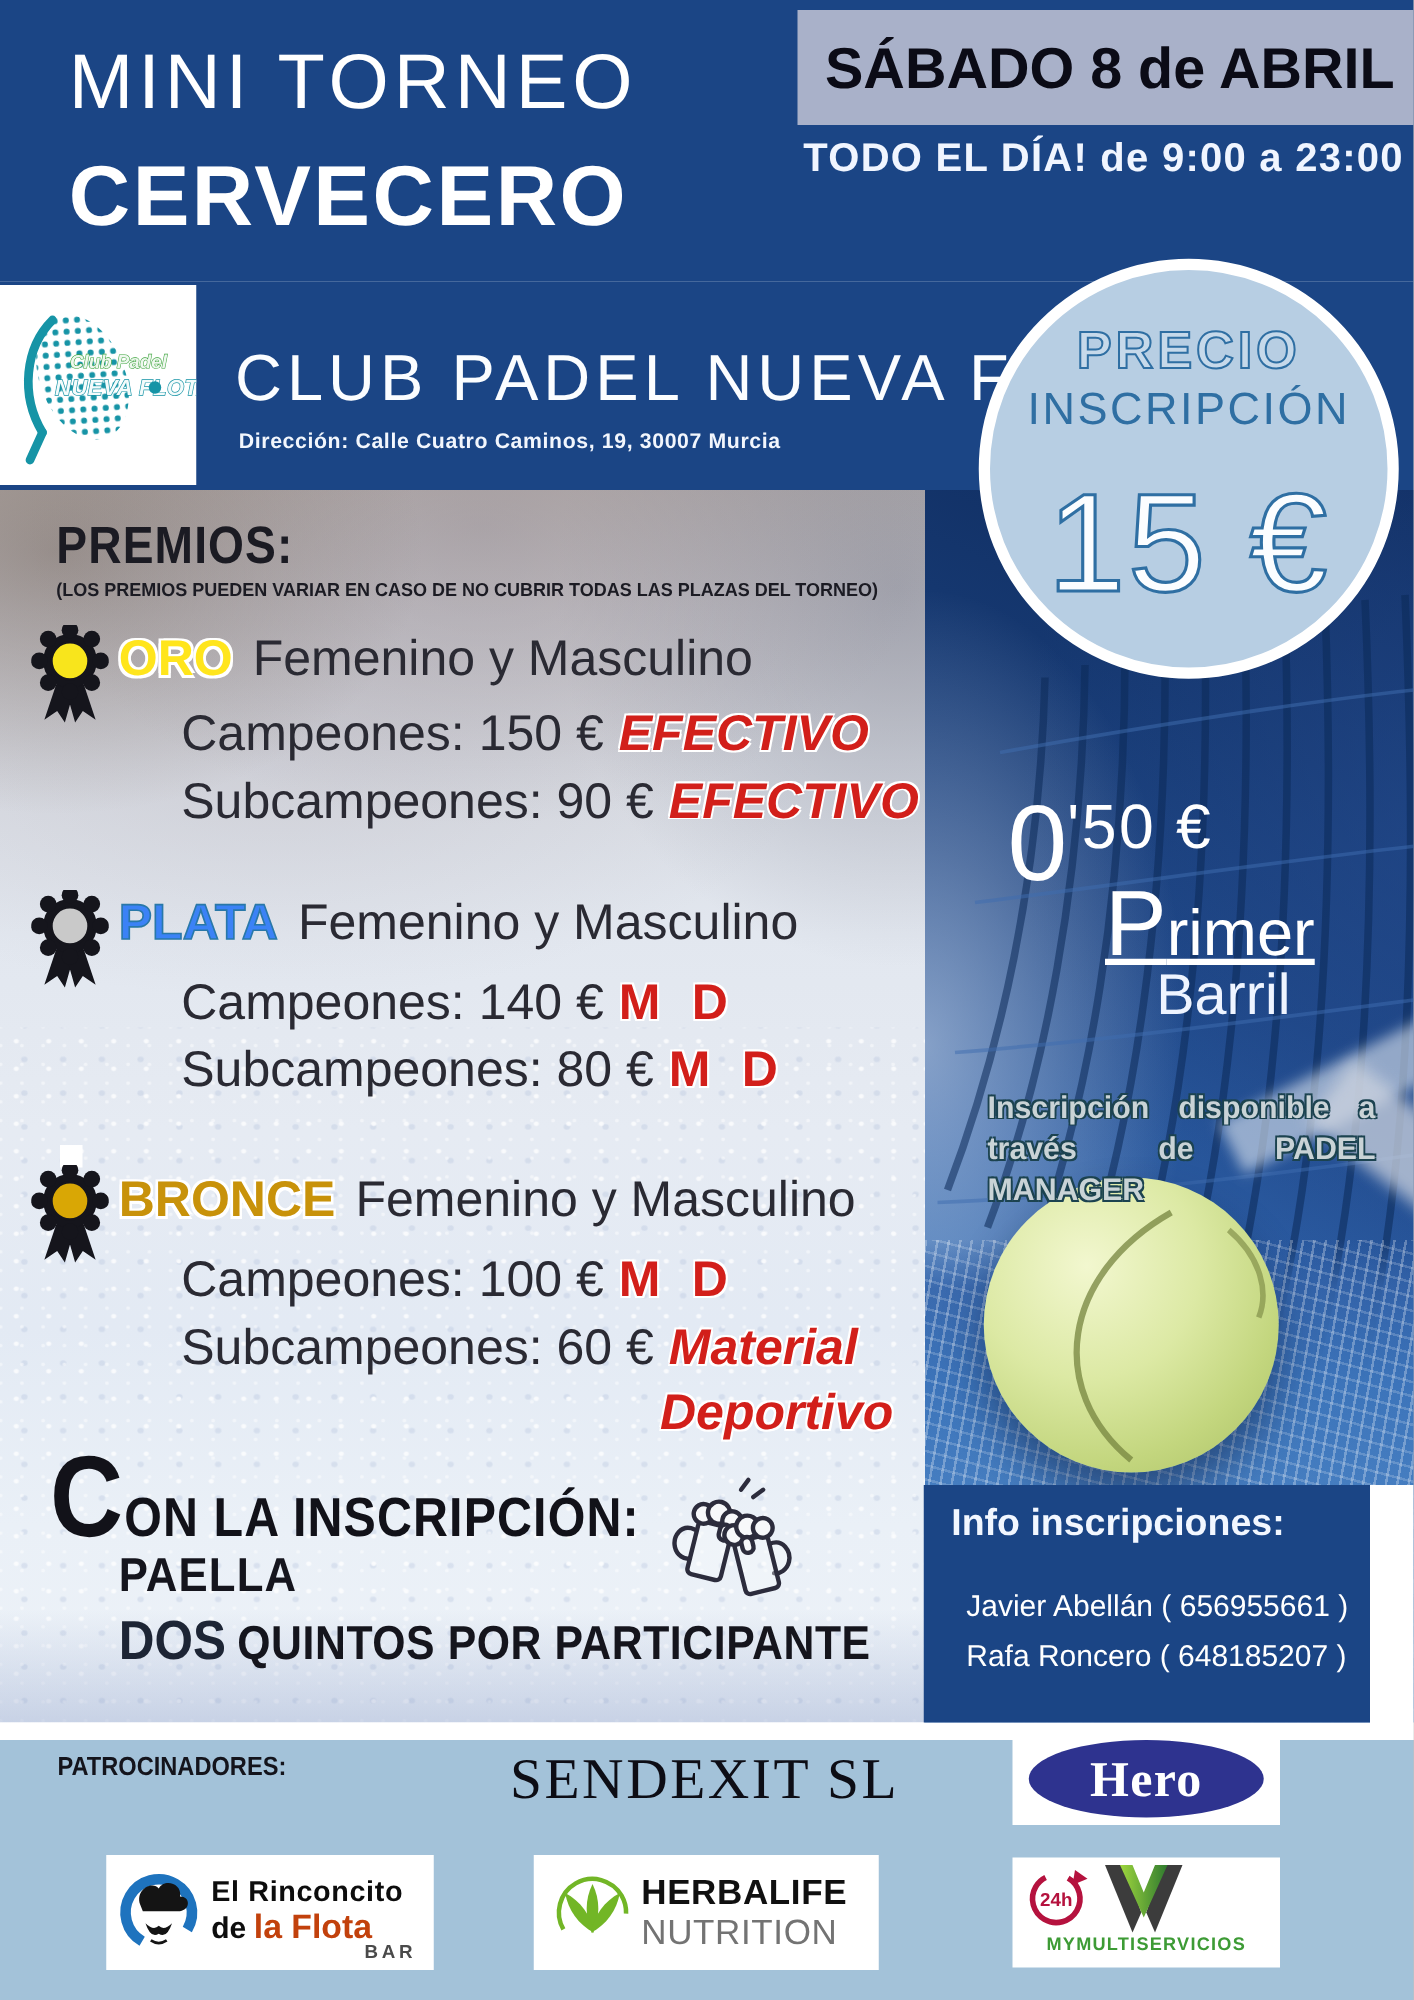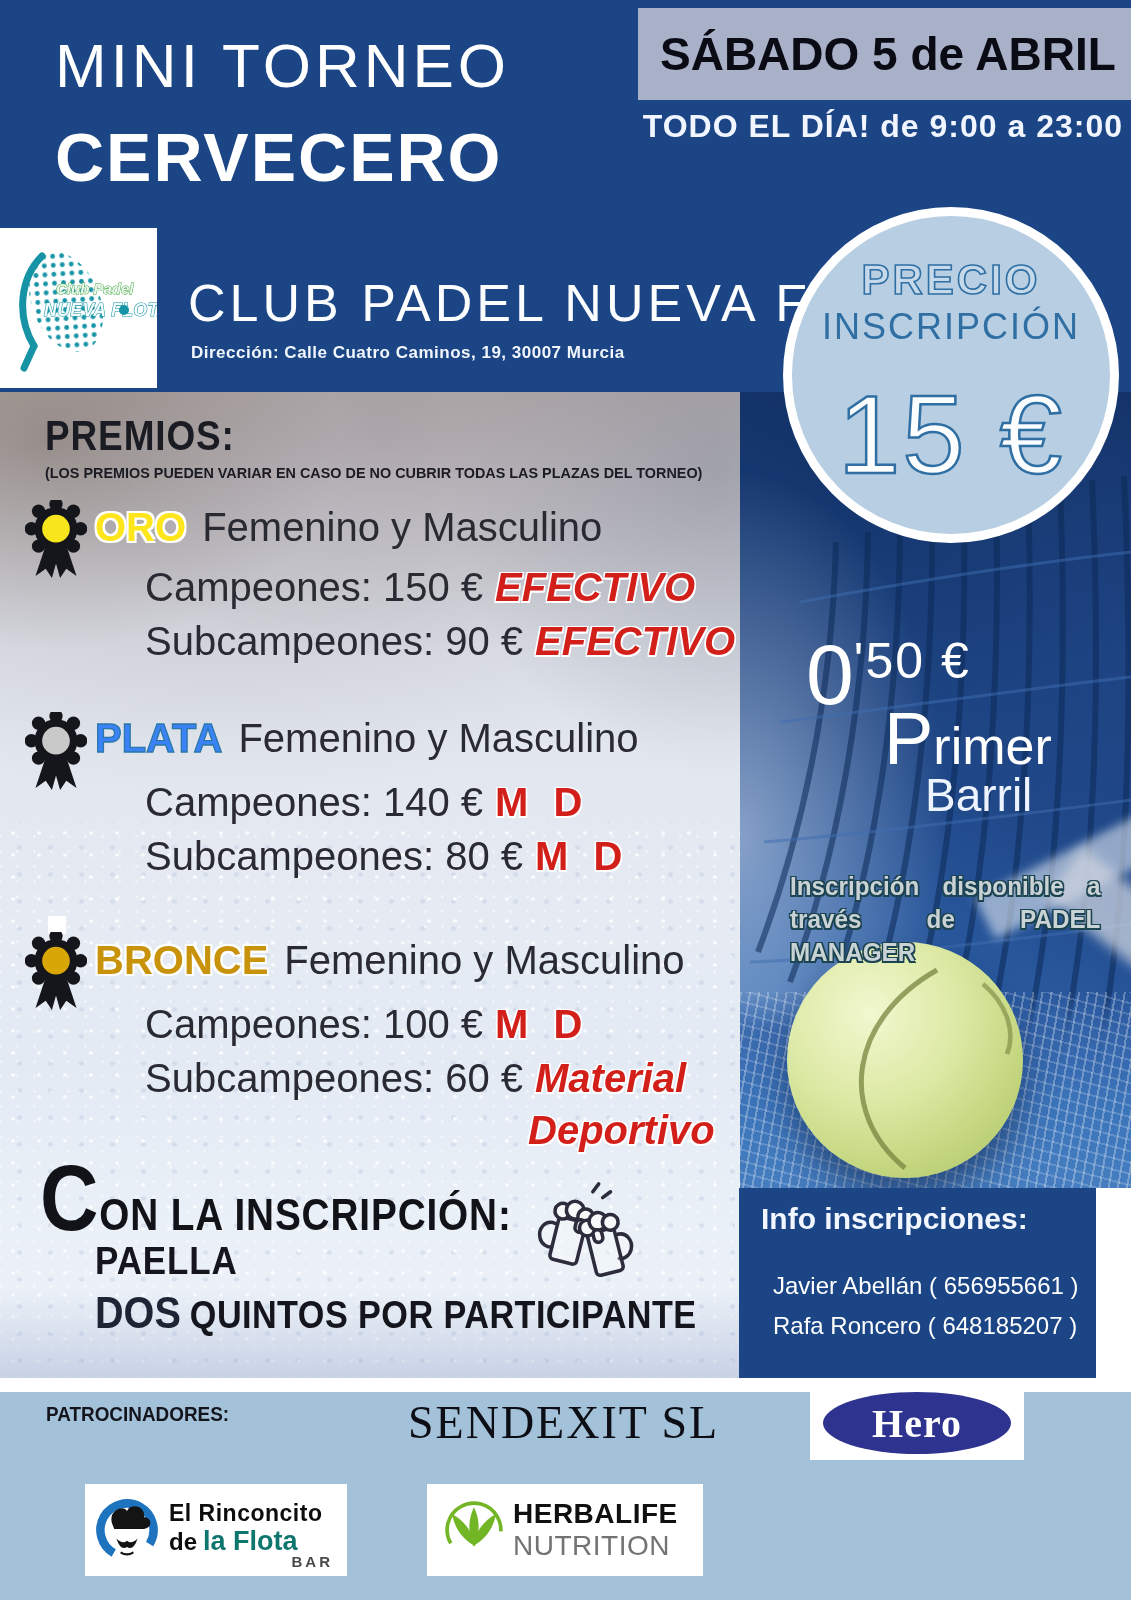--- a/index.html
+++ b/index.html
@@ -103,21 +103,21 @@
   .dos-line{left:95px;top:1288px;white-space:nowrap;transform:scaleX(.9);transform-origin:left top;}
   .dos-bold{font-size:44px;font-weight:800;color:#1d2535;margin-right:10px;}
   .dos-rest{font-size:38px;font-weight:700;color:#15151d;letter-spacing:.5px;}
 
   
   .cerveza-heading{left:806px;top:570px;font-size:46px;color:#f8fbff;letter-spacing:1px;z-index:4;}
   .cerveza-heading::first-letter{font-size:60px;}
   .cerveza-price{left:806px;top:632px;z-index:4;white-space:nowrap;}
   .price-zero{font-size:86px;color:#ffffff;line-height:.95;}
   .price-rest{font-size:50px;color:#ffffff;vertical-align:26px;letter-spacing:2px;}
-  .cerveza-d1{left:884px;top:696px;font-size:52px;color:#ffffff;z-index:4;}
+  .cerveza-d1{left:884px;top:696px;font-size:52px;color:#ffffff;z-index:4;text-decoration:underline;}
   .cerveza-d1::first-letter{font-size:74px;}
   .cerveza-d2{left:925px;top:768px;font-size:46px;color:#eef4ff;z-index:4;}
   .note{left:790px;top:870px;width:320px;z-index:4;font-size:25px;font-weight:700;color:#c9d3d6;
     text-shadow:-1.5px -1.5px 0 #1c4350,1.5px -1.5px 0 #1c4350,-1.5px 1.5px 0 #1c4350,1.5px 1.5px 0 #1c4350;
     transform:scaleX(.97);transform-origin:left top;}
   .note div{text-align:justify;text-align-last:justify;line-height:33px;}
 
   
   .info-box{left:739px;top:1188px;width:357px;height:190px;background:#1b4585;z-index:4;}
   .info-heading{position:absolute;left:22px;top:14px;font-size:30px;font-weight:600;color:#f2f7ff;}
@@ -133,39 +133,39 @@
   .sendexit{left:408px;top:1396px;font-family:"Liberation Serif",serif;font-size:46px;color:#0d0d15;
     letter-spacing:2px;z-index:4;}
   .hero-box{left:810px;top:1386px;width:214px;height:74px;background:#ffffff;z-index:5;}
   .hero-ellipse{position:absolute;left:13px;top:6px;width:188px;height:62px;border-radius:50%;
     background:#2e338f;display:flex;align-items:center;justify-content:center;}
   .hero-text{font-family:"Liberation Serif",serif;font-size:40px;font-weight:700;color:#ffffff;letter-spacing:1px;}
   .logo-card{background:#ffffff;z-index:4;}
   .rinconcito-box{left:85px;top:1484px;width:262px;height:92px;}
   .rin-l1{position:absolute;left:84px;top:16px;font-size:23px;font-weight:800;color:#0d0d0d;letter-spacing:.5px;}
   .rin-l2{position:absolute;left:84px;top:42px;font-size:24px;font-weight:800;color:#0d0d0d;}
-  .rin-flota{font-size:27px;color:#0f766e;margin-left:6px;}
+  .rin-flota{font-size:27px;color:#c2410c;margin-left:6px;}
   .rin-bar{position:absolute;right:14px;bottom:6px;font-size:15px;letter-spacing:3px;color:#4a4a4a;font-weight:600;}
   .herbalife-box{left:427px;top:1484px;width:276px;height:92px;}
   .hb-l1{position:absolute;left:86px;top:14px;font-size:28px;font-weight:800;color:#101010;letter-spacing:.5px;}
   .hb-l2{position:absolute;left:86px;top:46px;font-size:28px;font-weight:400;color:#737373;letter-spacing:.5px;}
   .multi-box{left:810px;top:1486px;width:214px;height:88px;}
   .multi-name{position:absolute;left:0;top:62px;width:214px;text-align:center;font-size:14.5px;
     font-weight:800;color:#3d9b35;letter-spacing:1px;}
 </style>
 </head>
 <body>
 
 <div class="poster">
 
   <div class="abs top-bar">
     <div class="abs title1">MINI TORNEO</div>
     <div class="abs title2">CERVECERO</div>
     <div class="abs date-band">
-      <div class="date-text">SÁBADO 5 de ABRIL</div>
+      <div class="date-text">SÁBADO 8 de ABRIL</div>
     </div>
     <div class="abs time-text">TODO EL DÍA! de 9:00 a 23:00</div>
   </div>
 
   <div class="abs club-band">
     <div class="logo-box">
       <svg width="157" height="160" viewBox="0 0 157 160">
         <defs>
           <pattern id="cpdots" width="9" height="9" patternUnits="userSpaceOnUse" patternTransform="rotate(18)">
             <circle cx="3.5" cy="3.5" r="2.4" fill="#1694a6"></circle>
@@ -384,14 +384,33 @@
     <svg width="62" height="62" viewBox="0 0 60 60" style="position:absolute;left:16px;top:15px;">
       <circle cx="30" cy="30" r="26" fill="none" stroke="#72b626" stroke-width="3.5" stroke-dasharray="96 68" transform="rotate(150 30 30)"></circle>
       <path d="M30,8 C36,20 36,34 30,46 C24,34 24,20 30,8 Z" fill="#72b626"></path>
       <path d="M30,8 C36,20 36,34 30,46 C24,34 24,20 30,8 Z" fill="#72b626" transform="rotate(-36 30 44)"></path>
       <path d="M30,8 C36,20 36,34 30,46 C24,34 24,20 30,8 Z" fill="#72b626" transform="rotate(36 30 44)"></path>
     </svg>
     <div class="hb-l1">HERBALIFE</div>
     <div class="hb-l2">NUTRITION</div>
   </div>
 
+  <div class="abs logo-card multi-box">
+    <svg width="54" height="54" viewBox="0 0 54 54" style="position:absolute;left:8px;top:6px;">
+      <circle cx="27" cy="27" r="19" fill="none" stroke="#b5123e" stroke-width="4.5" stroke-dasharray="100 20" transform="rotate(-60 27 27)"></circle>
+      <polygon points="42,4 52,11 40,16" fill="#b5123e"></polygon>
+      <text x="27" y="33" font-size="15" font-weight="bold" fill="#b5123e" text-anchor="middle">24h</text>
+    </svg>
+    <svg width="70" height="58" viewBox="0 0 70 58" style="position:absolute;left:70px;top:4px;">
+      <defs>
+        <linearGradient id="vg" x1="0" y1="0" x2="1" y2="0">
+          <stop offset="0" stop-color="#9ed63e"></stop>
+            <stop offset="1" stop-color="#2f7a2f"></stop>
+        </linearGradient>
+      </defs>
+      <path d="M4,2 L20,2 L33,40 L26,56 Z" fill="#3c3c3c"></path>
+      <path d="M66,2 L50,2 L37,40 L44,56 Z" fill="#3c3c3c"></path>
+      <path d="M16,2 L35,44 L54,2 L44,2 L35,24 L26,2 Z" fill="url(#vg)"></path>
+    </svg>
+    <div class="multi-name">MYMULTISERVICIOS</div>
+  </div>
 
 </div>
 
 </body></html>

